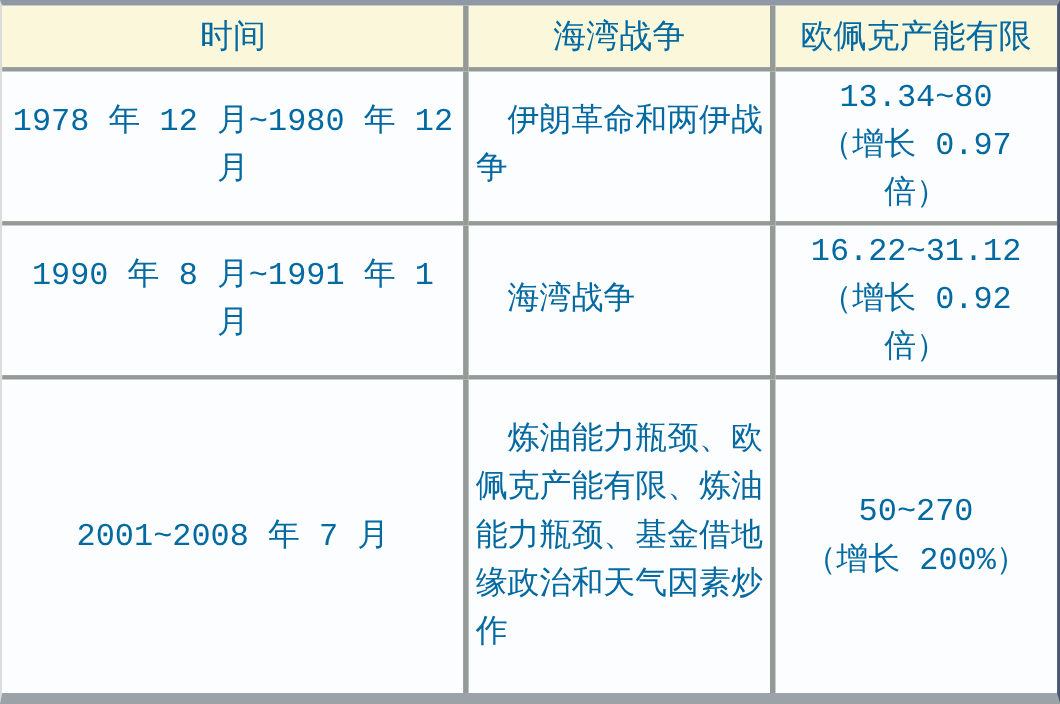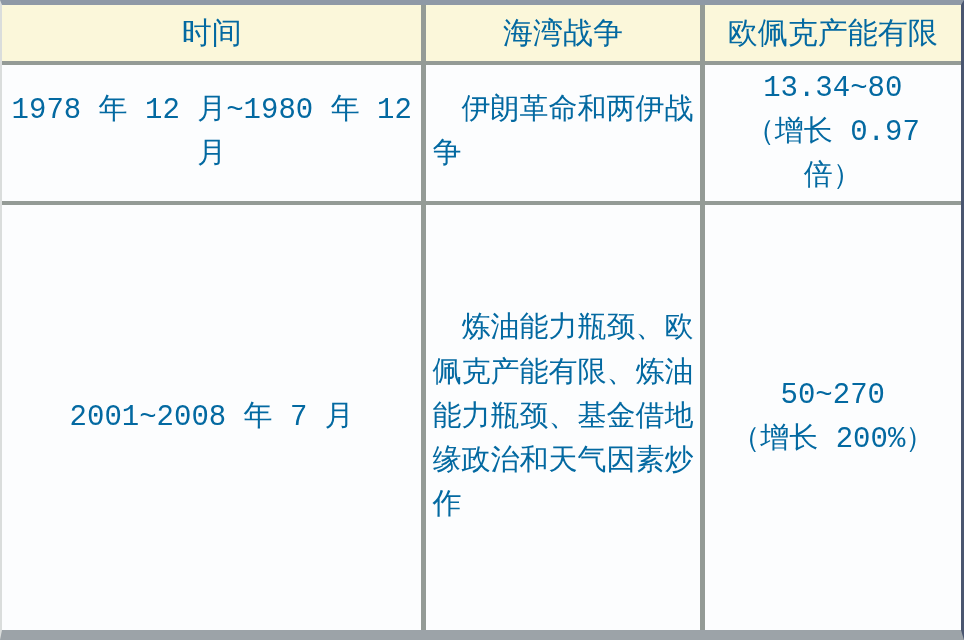--- a/index.html
+++ b/index.html
@@ -75,20 +75,30 @@
       <tr class="row-2">
         <td class="time-cell">1978 年 12 月~1980 年 12 月</td>
         <td class="driver-cell">
           <p class="driver-para">伊朗革命和两伊战争</p>
         </td>
         <td class="price-cell">
           <span class="price-range">13.34~80</span>
           <span class="price-change">（增长 0.97 倍）</span>
         </td>
       </tr>
+      <tr class="row-3">
+        <td class="time-cell">1990 年 8 月~1991 年 1 月</td>
+        <td class="driver-cell">
+          <p class="driver-para">海湾战争</p>
+        </td>
+        <td class="price-cell">
+          <span class="price-range">16.22~31.12</span>
+          <span class="price-change">（增长 0.92 倍）</span>
+        </td>
+      </tr>
       <tr class="row-4">
         <td class="time-cell">2001~2008 年 7 月</td>
         <td class="driver-cell">
           <p class="driver-para">炼油能力瓶颈、欧佩克产能有限、炼油能力瓶颈、基金借地缘政治和天气因素炒作</p>
         </td>
         <td class="price-cell">
           <span class="price-range">50~270</span>
           <span class="price-change">（增长 200%）</span>
         </td>
       </tr>

